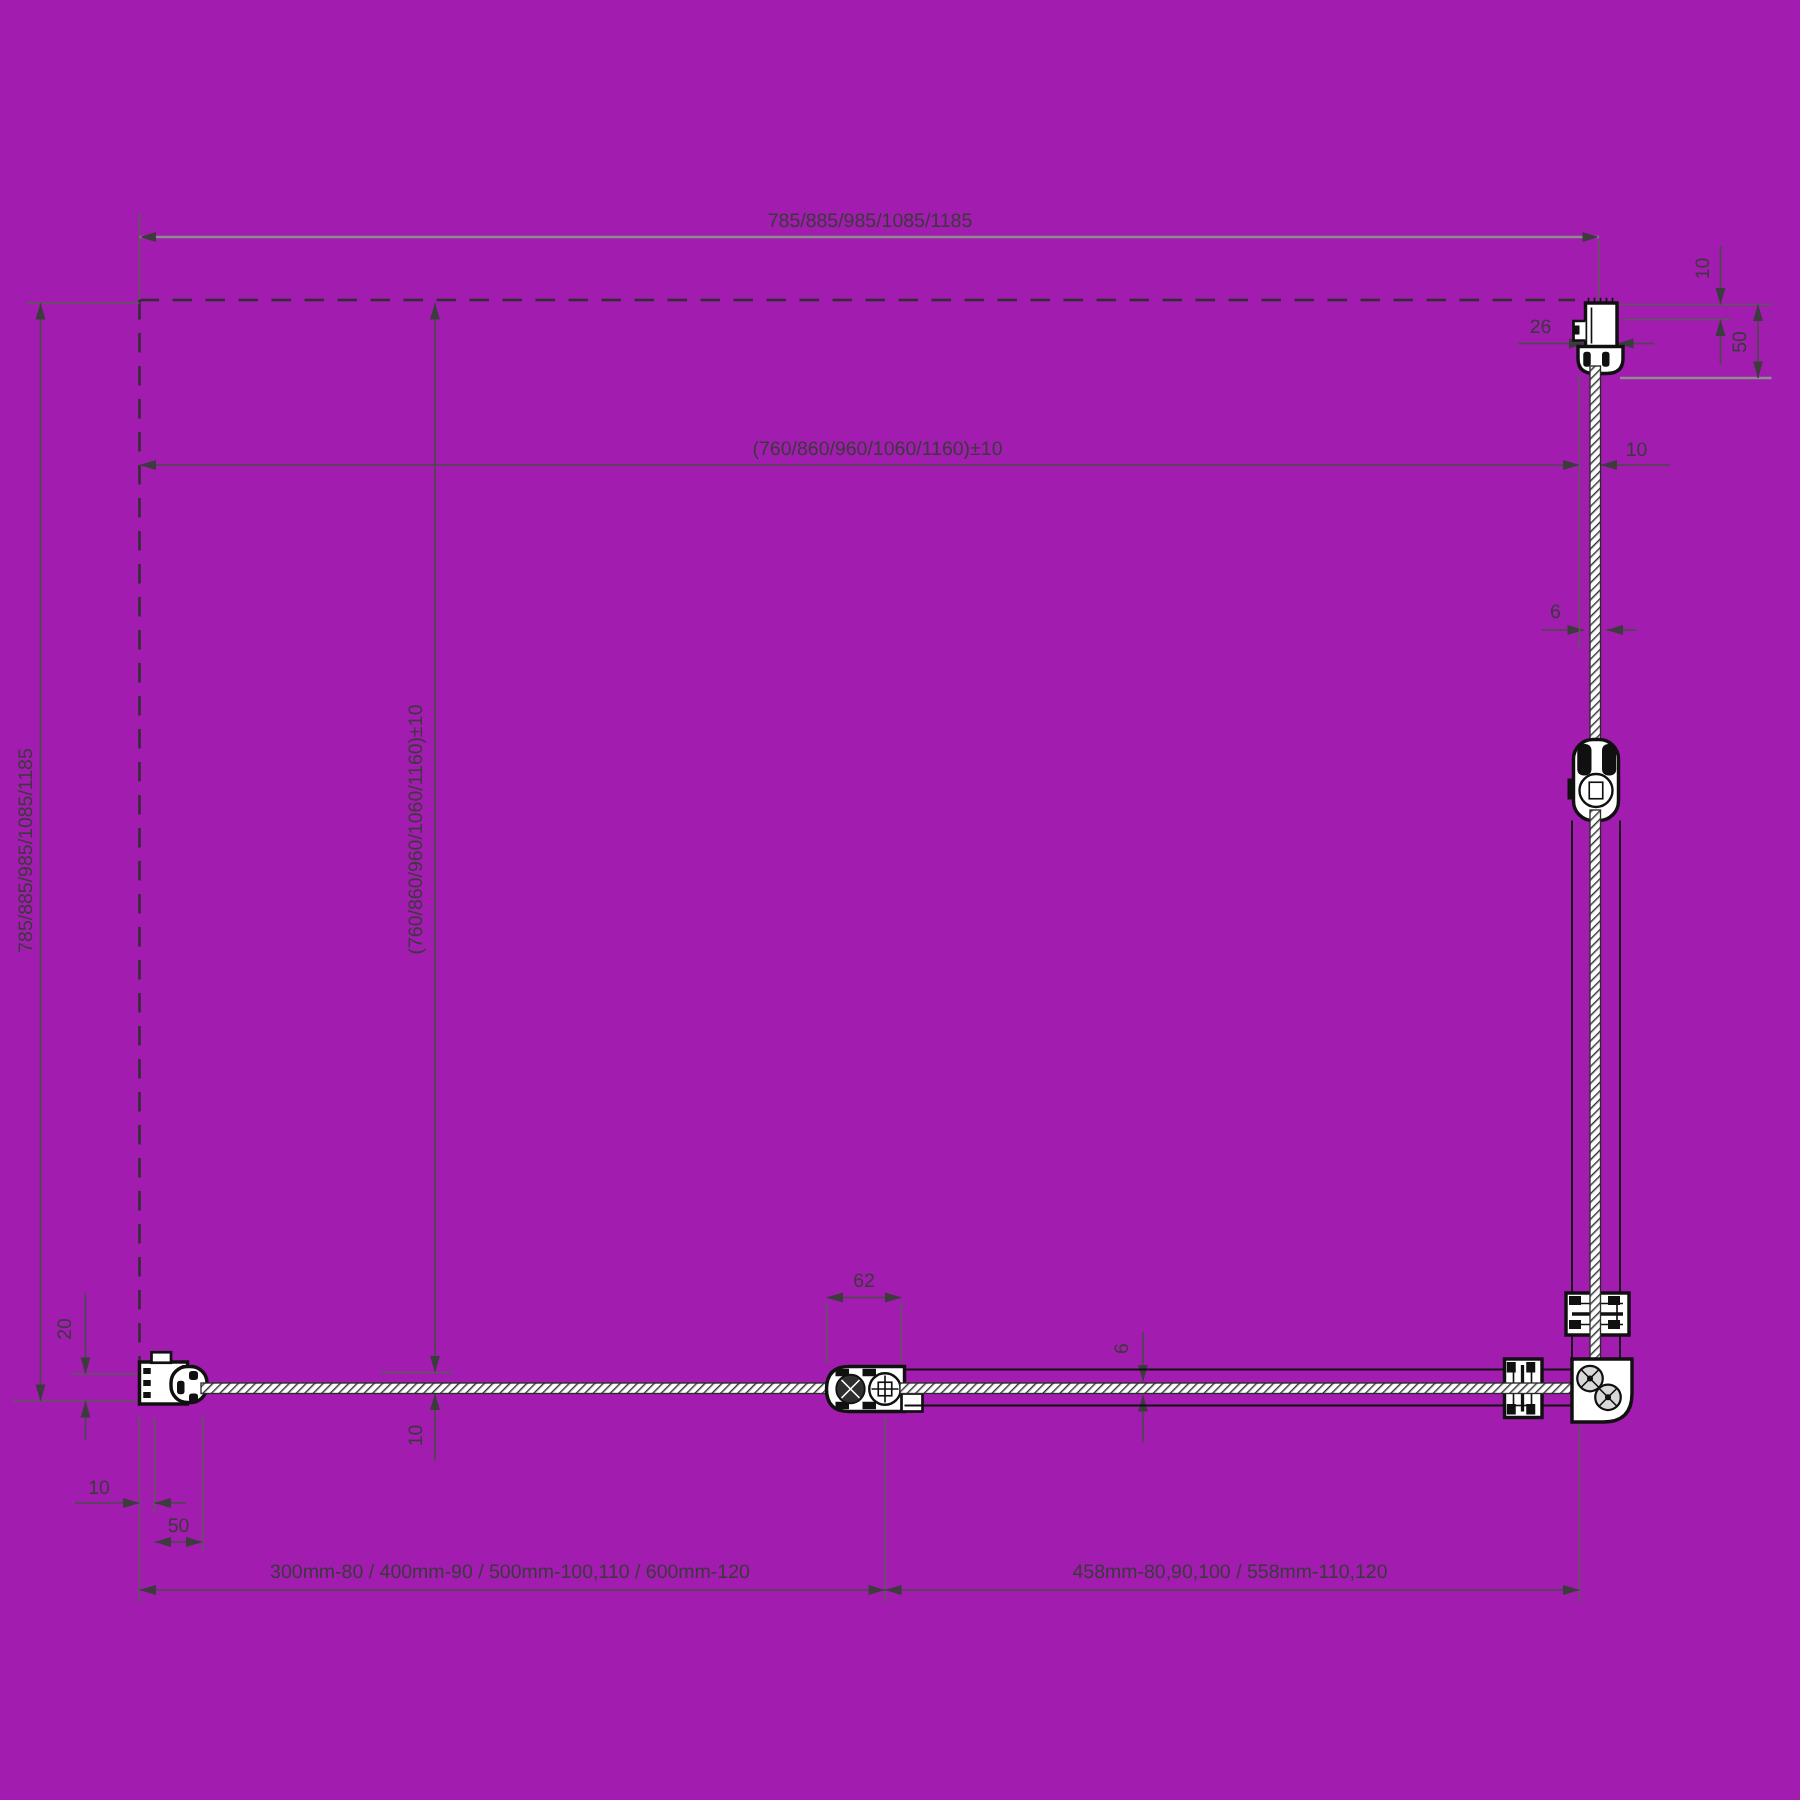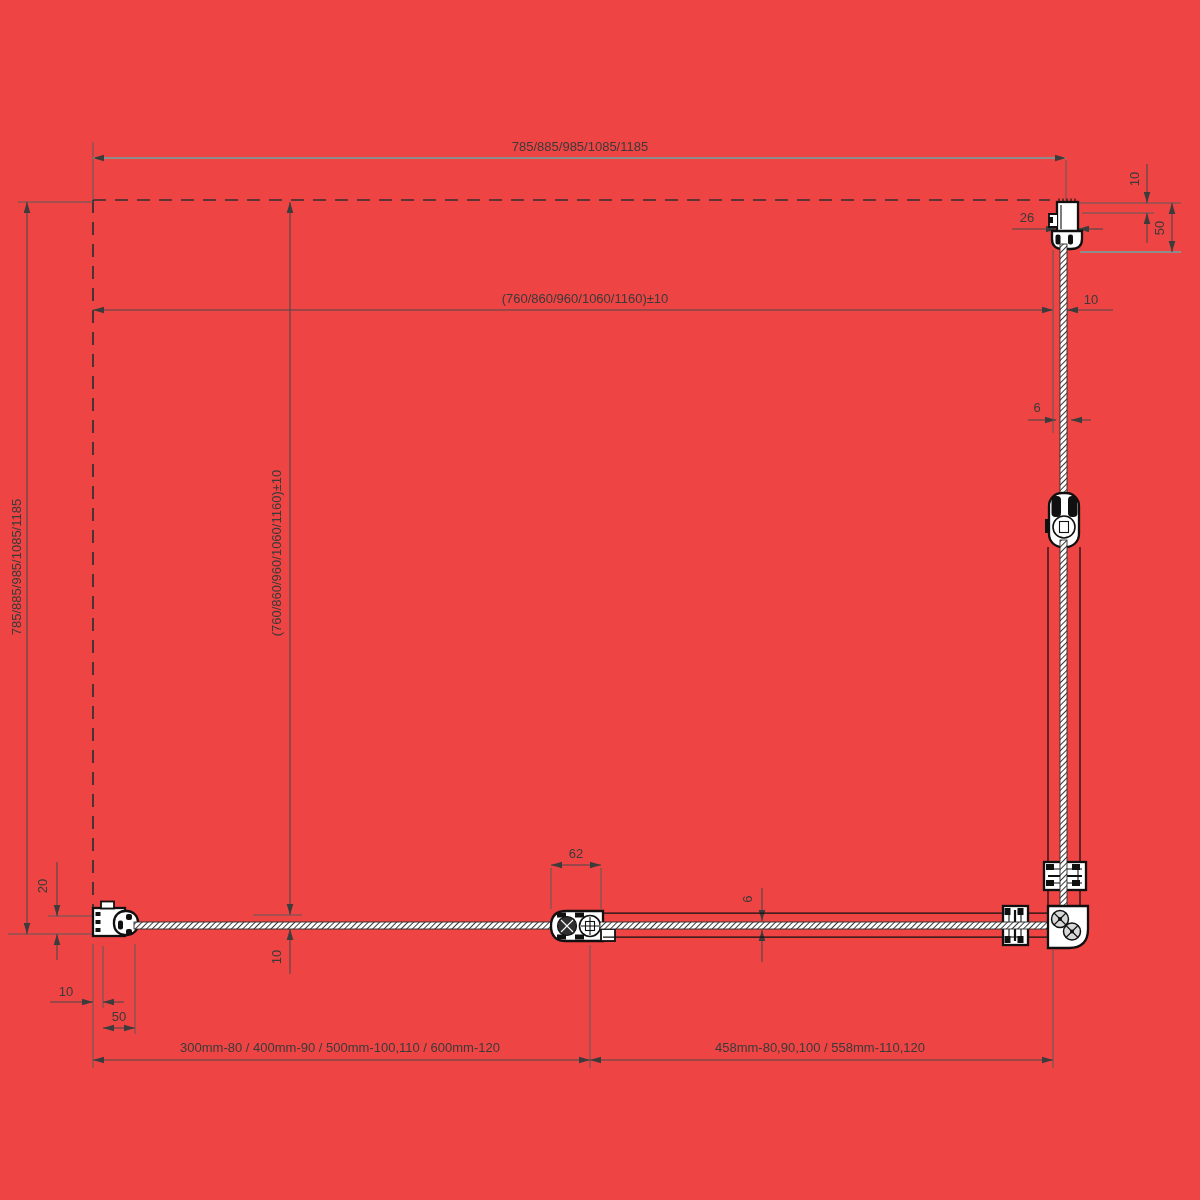--- a/index.html
+++ b/index.html
@@ -1,16 +1,16 @@
 <!DOCTYPE html>
 <html><head>
 <meta charset="utf-8">
 <style>
   html,body{margin:0;padding:0;background:#ffffff;}
-  .stage{width:1200px;height:1200px;position:relative;background:#ef4444;}
+  .stage{width:1200px;height:1200px;position:relative;background:#a21caf;}
   svg{display:block;}
   .wall{stroke:#2f2f2f;stroke-width:1.7;stroke-dasharray:13 9;fill:none;}
   .ext{stroke:#5a5a5a;stroke-width:1;fill:none;}
   .dim{stroke:#4a4a4a;stroke-width:1.1;fill:none;}
   .dimg{stroke:#8d8d8d;stroke-width:1.8;fill:none;}
   .arr{fill:#3c3c3c;stroke:none;}
   .p2{stroke:#101010;stroke-width:2.3;fill:#fff;}
   .p15{stroke:#101010;stroke-width:1.8;fill:#fff;}
   .p16{stroke:#101010;stroke-width:1.6;fill:#fff;}
   .p1{stroke:#101010;stroke-width:1.1;fill:none;}

